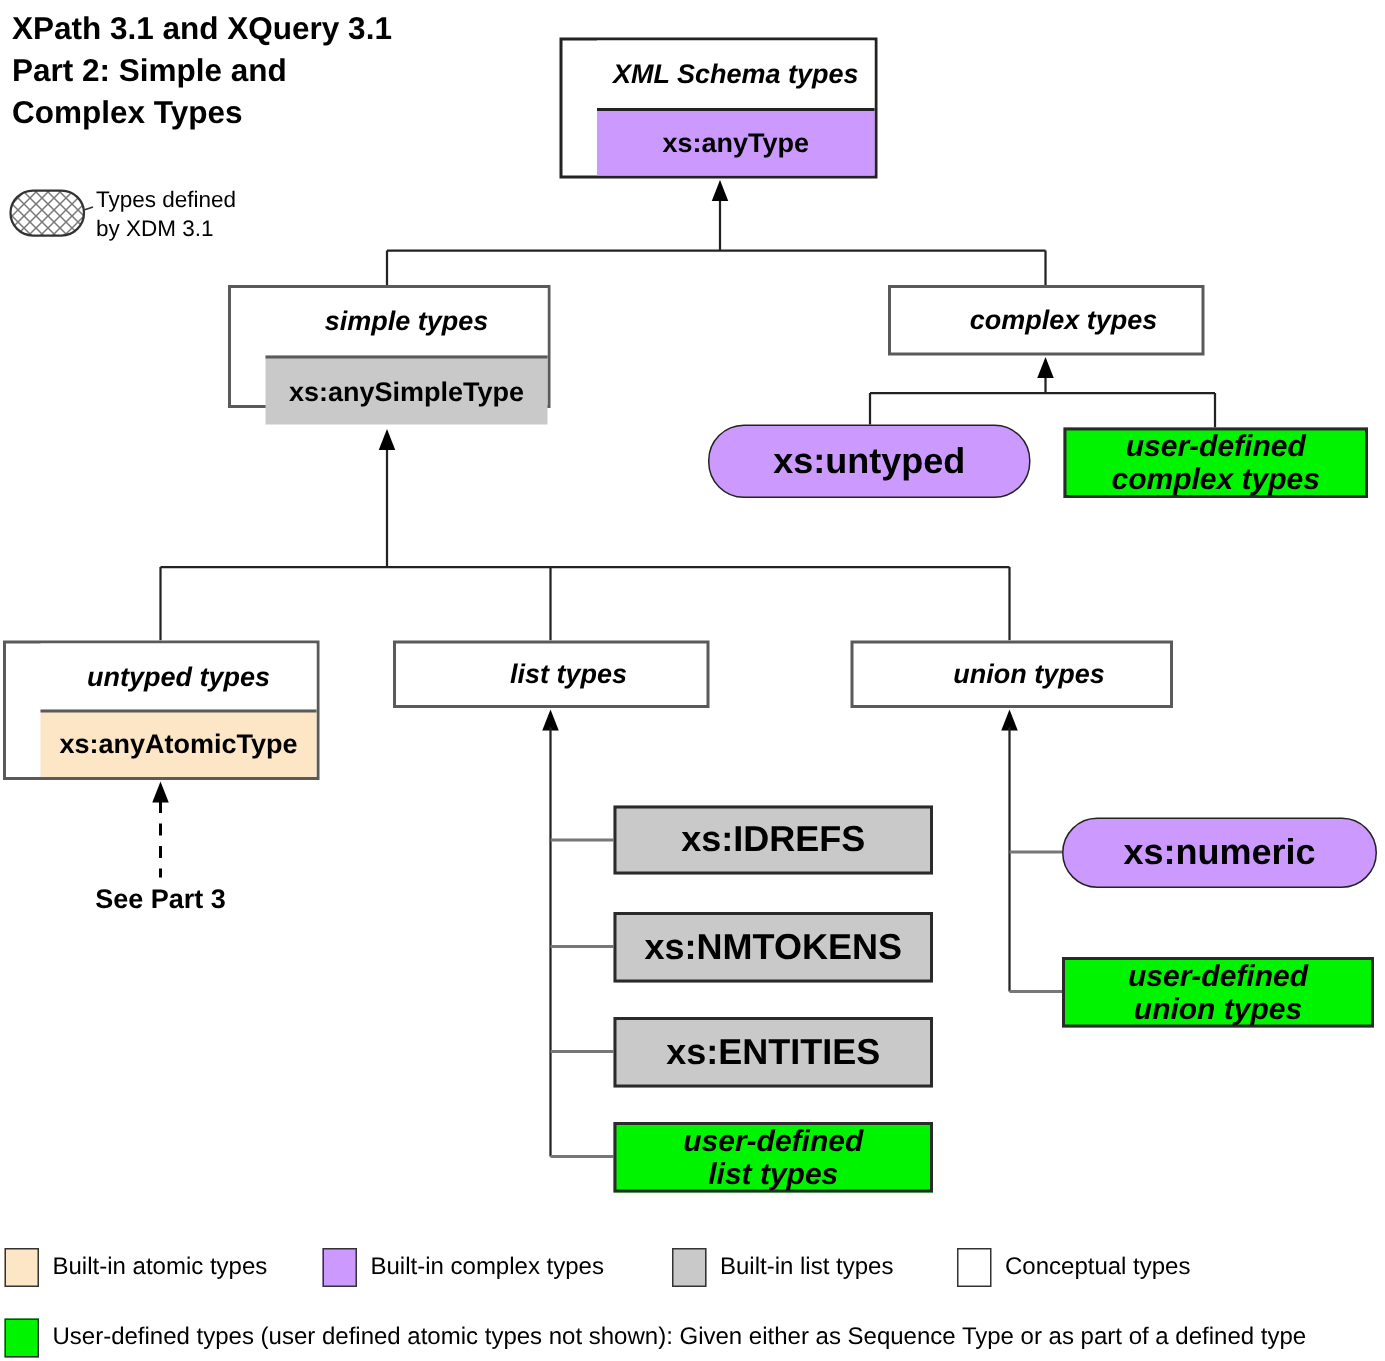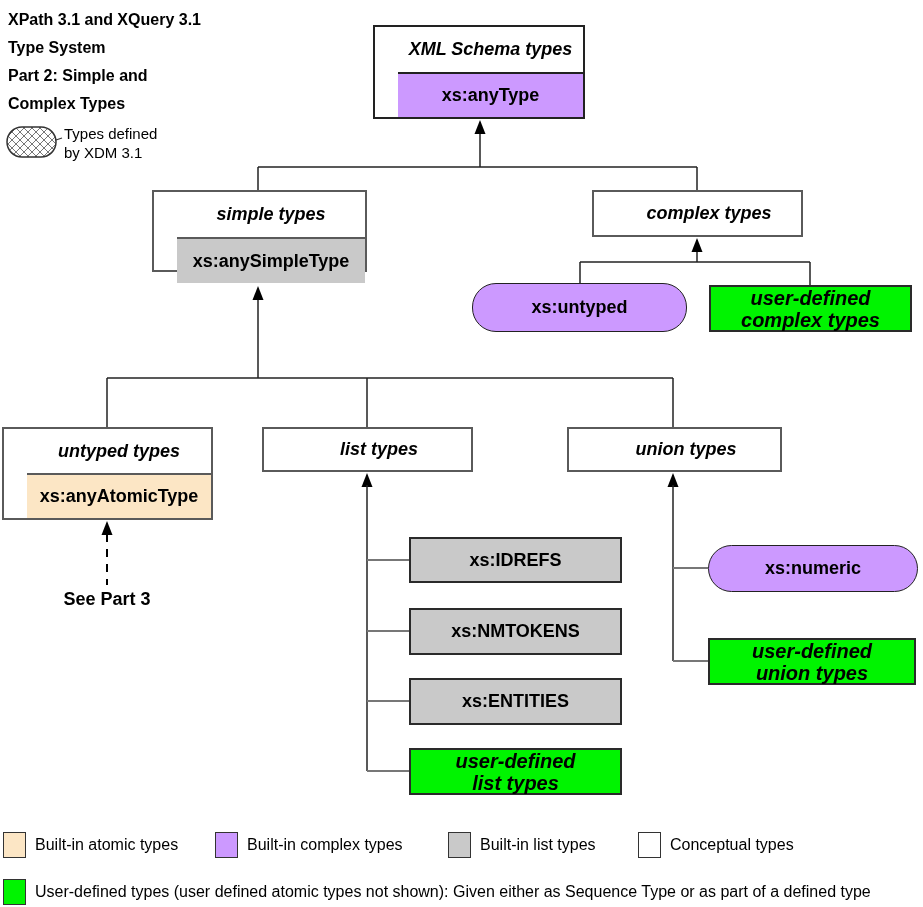--- a/index.html
+++ b/index.html
@@ -3,34 +3,34 @@
 <meta charset="utf-8">
 <style>
   html,body{margin:0;padding:0;background:#fff;}
   #canvas{
     position:relative;width:923px;height:907px;background:#fff;overflow:hidden;
     font-family:"Liberation Sans", sans-serif;color:#000;
   }
   .abs{position:absolute;}
   svg.overlay{position:absolute;left:0;top:0;width:923px;height:907px;pointer-events:none;}
 
-  .title{left:8px;top:6px;width:370px;font-size:16px;font-weight:bold;line-height:28px;}
+  .title{left:8px;top:6px;width:370px;font-size:21px;font-weight:bold;line-height:28px;}
 
   .node{box-sizing:border-box;background:#fff;border:2px solid #5a5a5a;padding-left:23px;}
   .node .hdr{
     box-sizing:border-box;display:flex;align-items:center;justify-content:center;
     font-weight:bold;font-style:italic;font-size:18px;background:#fff;
   }
   .node .bdy{
     box-sizing:border-box;display:flex;align-items:center;justify-content:center;
     font-weight:bold;font-size:18px;border-top:2px solid #5a5a5a;
   }
   .leaf{
     box-sizing:border-box;display:flex;align-items:center;justify-content:center;
-    font-weight:bold;font-size:18px;border:2px solid #2a2a2a;text-align:center;
+    font-weight:bold;font-size:24px;border:2px solid #2a2a2a;text-align:center;
   }
   .pill{border-radius:24px;border:1.6px solid #222;}
   .two-line{flex-direction:column;font-style:italic;font-size:20px;line-height:22px;}
 
   .see-part{font-size:18px;font-weight:bold;text-align:center;}
 
   .legend-item{display:flex;align-items:center;}
   .swatch{box-sizing:border-box;width:23px;height:26px;border:1.5px solid #333;flex:0 0 auto;}
   .legend-label{margin-left:9px;font-size:16px;white-space:nowrap;}
 
@@ -84,21 +84,20 @@
     <line x1="673" y1="485" x2="673" y2="661" stroke="#222" stroke-width="1.5"></line>
     <line x1="673" y1="568" x2="708" y2="568" stroke="#777" stroke-width="2"></line>
     <line x1="673" y1="661" x2="708" y2="661" stroke="#777" stroke-width="2"></line>
 
     <polygon points="107,521 101.5,535 112.5,535" fill="#000"></polygon>
     <line x1="107" y1="534" x2="107" y2="585" stroke="#000" stroke-width="2" stroke-dasharray="8 7"></line>
   </svg>
 
   <div class="abs title">
     <div>XPath 3.1 and XQuery 3.1</div>
-    <div>Type System</div>
     <div>Part 2: Simple and</div>
     <div>Complex Types</div>
   </div>
 
   <div class="abs xdm-text" style="left:64px;top:124px;">
     <div>Types defined</div>
     <div>by XDM 3.1</div>
   </div>
 
   <div class="abs node" style="left:373px;top:25px;width:212px;height:94px;border-color:#222;">

